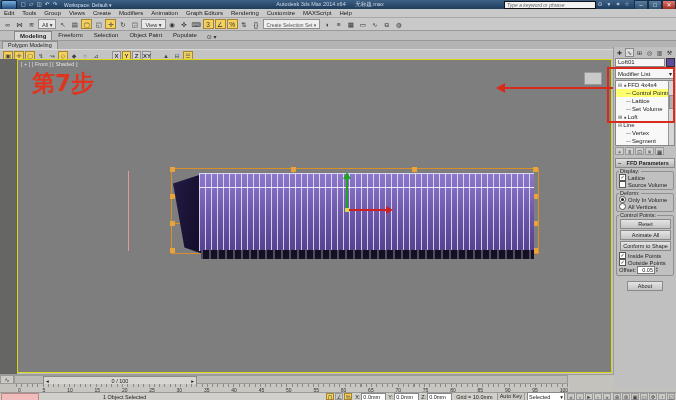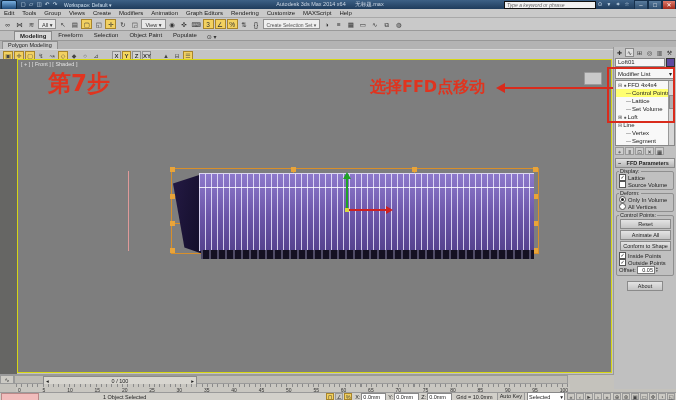--- a/index.html
+++ b/index.html
@@ -59,21 +59,21 @@
   #boxside{position:absolute;left:155px;top:112px;width:30px;height:82px;background:linear-gradient(100deg,#241a44,#120d28);clip-path:polygon(0 14%,100% 2%,100% 100%,38% 92%);}
   #boxband{position:absolute;left:183px;top:190px;width:333px;height:9px;background:repeating-linear-gradient(90deg, rgba(190,185,230,.35) 0 2px, rgba(0,0,0,0) 2px 8px),#141022;}
   
   #gizmo-y{position:absolute;left:328px;top:118px;width:2px;height:32px;background:#1fa325;}
   #gizmo-y::before{content:"";position:absolute;left:-3px;top:-6px;border-left:4px solid transparent;border-right:4px solid transparent;border-bottom:7px solid #1fa325;}
   #gizmo-x{position:absolute;left:331px;top:149px;width:38px;height:2px;background:#cc2020;}
   #gizmo-x::after{content:"";position:absolute;right:-6px;top:-3px;border-top:4px solid transparent;border-bottom:4px solid transparent;border-left:7px solid #cc2020;}
   #gizmo-c{position:absolute;left:327px;top:148px;width:4px;height:4px;background:#d8d840;}
   
   .annot-text{color:#e0341f;font-weight:bold;font-family:"DejaVu Sans",sans-serif;}
-  #step{position:absolute;left:30px;top:8px;font-size:23px;}
+  #step{position:absolute;left:14px;top:8px;font-size:23px;}
   #instr{position:absolute;left:352px;top:17px;font-size:16px;white-space:nowrap;}
   #arrowline{position:absolute;left:487px;top:27px;width:108px;height:2px;background:#d92b1c;}
   #arrowhead{position:absolute;left:478px;top:23px;width:0;height:0;border-top:5px solid transparent;border-bottom:5px solid transparent;border-right:9px solid #d92b1c;}
   #annorect{left:607px;top:67px;width:64px;height:52px;border:2px solid #d92b1c;z-index:60;pointer-events:none;}
   
   #cmdpanel{left:613px;top:47px;width:63px;height:342px;background:#c0c0c0;border-left:1px solid #999;box-sizing:border-box;padding:1px;}
   #cptabs{display:flex;gap:1px;height:9px;margin-bottom:1px;}
   .cptab{width:9px;height:9px;line-height:9px;text-align:center;font-size:6px;color:#333;border:1px solid transparent;box-sizing:border-box;}
   .cptab[data-active="true"]{background:#dedede;border:1px solid #8a8a8a;}
   #namerow{display:flex;gap:1px;height:9px;margin-bottom:1px;}
@@ -272,21 +272,20 @@
       <div id="latpoints"></div>
     </div>
     <div id="boxside"></div>
     <div id="boxface"></div>
     <div id="boxband"></div>
     <div id="gizmo-y"></div>
     <div id="gizmo-x"></div>
     <div id="gizmo-c"></div>
 
     <div id="step" class="annot-text">第7步</div>
-    <div id="instr" class="annot-text">选择FFD点移动</div>
     <div id="arrowline"></div>
     <div id="arrowhead"></div>
   </div>
 
   <div id="cmdpanel" class="abs">
     <div id="cptabs">
 
     <div class="cptab">✚</div>
         <div class="cptab" data-active="true">∿</div>
         <div class="cptab">⊞</div>

